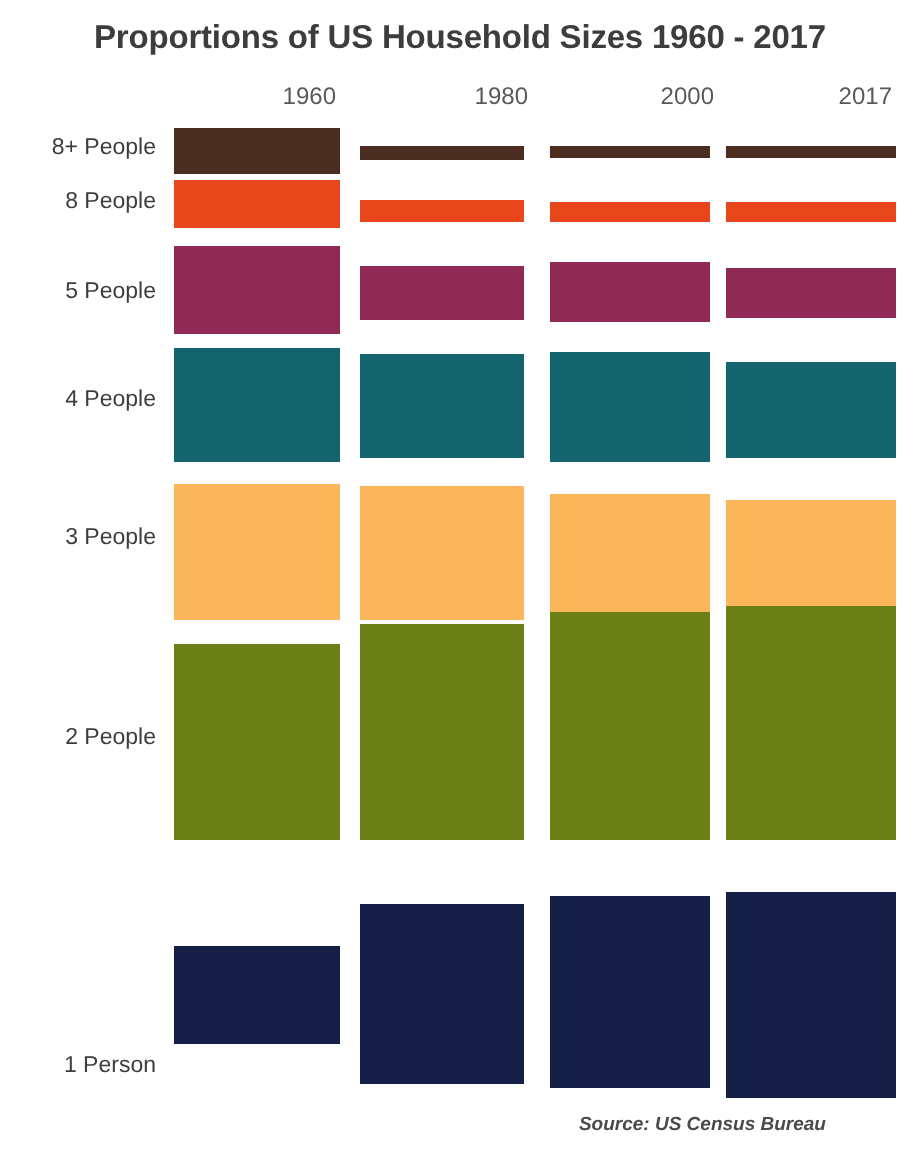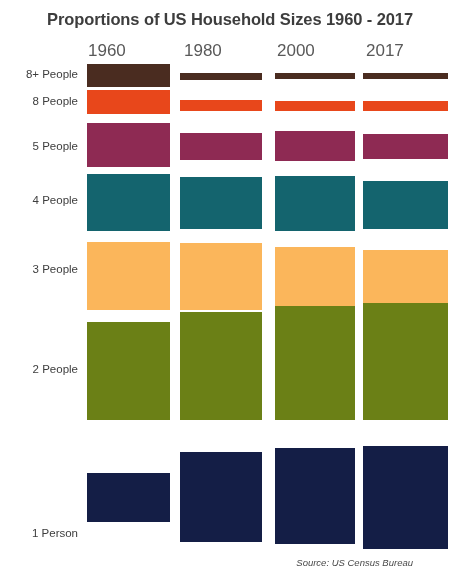--- a/index.html
+++ b/index.html
@@ -24,23 +24,23 @@
     letter-spacing:-0.1px;
   }
 
   .col-headers{
     position:absolute;
     top:41px;left:0;width:460px;height:18px;
   }
   .col-header{
     position:absolute;
     top:0;
-    font-size:17px;
+    font-size:12px;
     color:#595959;
-    text-align:left;
+    text-align:right;
   }
 
   .row-labels{position:absolute;left:0;top:0;width:86px;height:576px;}
   .row-label{
     position:absolute;
     right:8px;
     font-size:11.5px;
     color:#3d3d3d;
     text-align:right;
     white-space:nowrap;
@@ -51,21 +51,21 @@
   .bar{
     position:absolute;
     box-sizing:border-box;
   }
 
   .source-note{
     position:absolute;
     right:14px;bottom:8px;
     font-size:9.5px;
     font-style:italic;
-    font-weight:normal;
+    font-weight:bold;
     color:#4a4a4a;
   }
 </style>
 </head>
 <body>
 
 <div id="chart-root">
 
   <div class="chart-title">Proportions of US Household Sizes 1960 - 2017</div>
 

